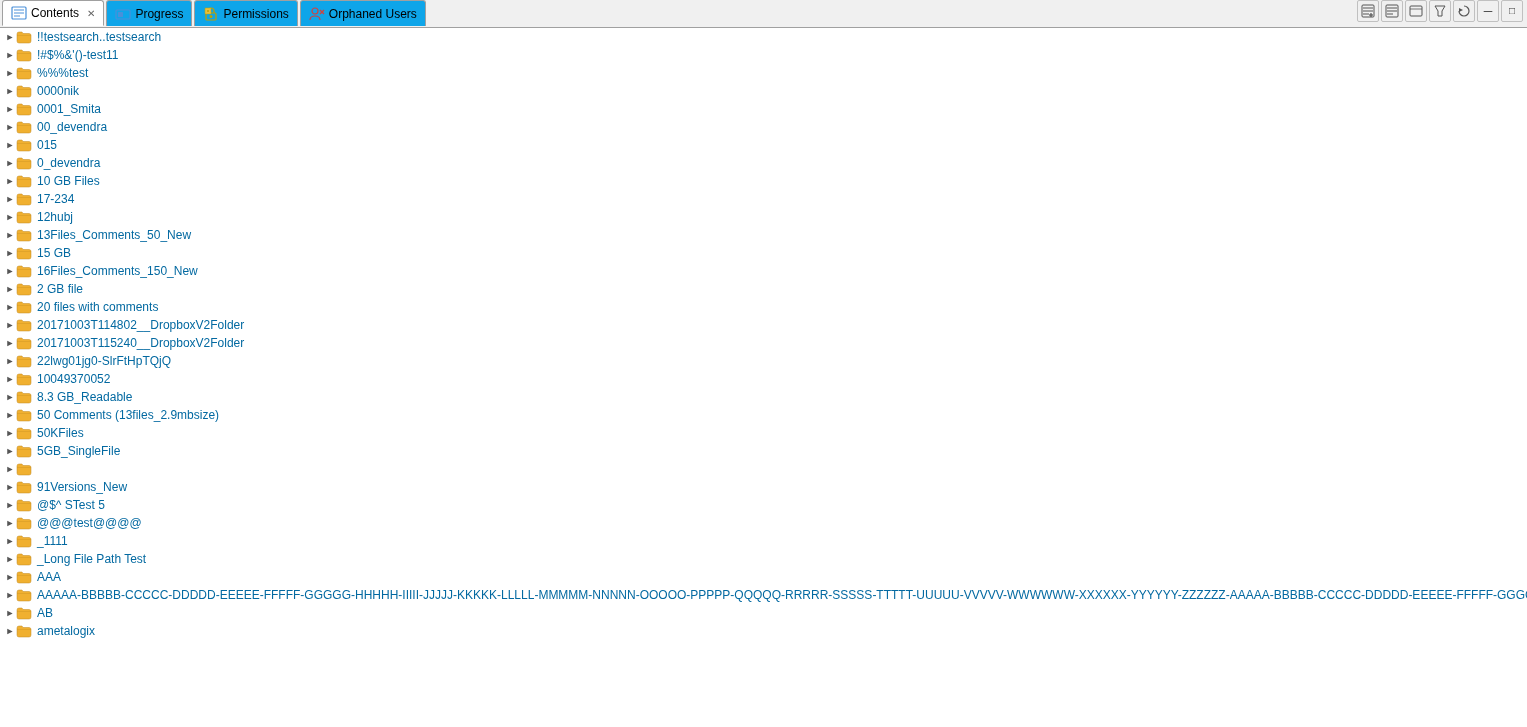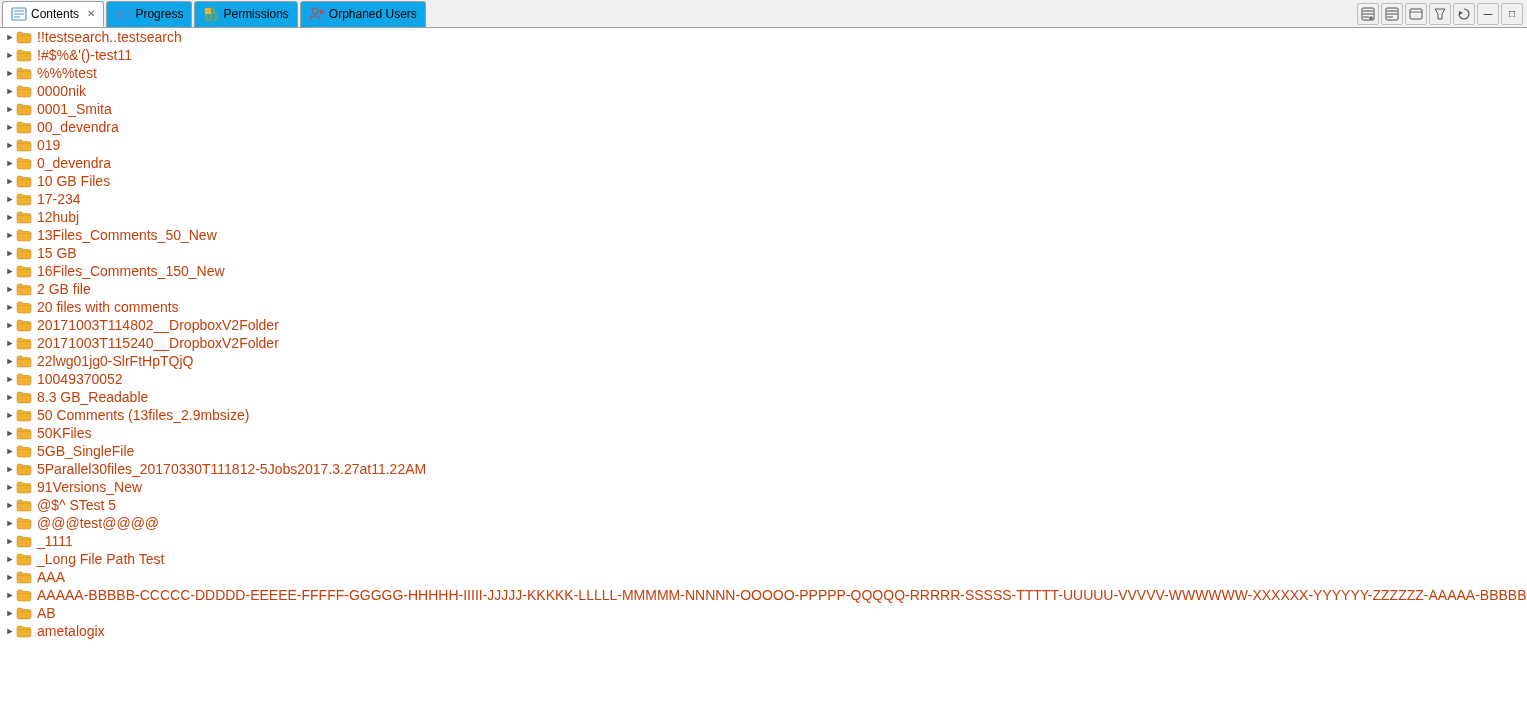--- a/index.html
+++ b/index.html
@@ -8,21 +8,21 @@
       font-size: 12px;
       background: #f0f0f0;
       overflow: hidden;
       width: 1527px;
       height: 727px;
     }
 
     
     .tab-bar {
       display: flex;
-      align-items: center;
+      align-items: flex-start;
       background: #f0f0f0;
       border-bottom: 1px solid #a0a0a0;
       height: 28px;
       padding-left: 2px;
     }
     .tab {
       display: flex;
       align-items: center;
       height: 26px;
       padding: 0 8px;
@@ -122,22 +122,22 @@
       margin-right: 3px;
       flex-shrink: 0;
       display: flex;
       align-items: center;
     }
     .folder-svg {
       width: 16px;
       height: 14px;
     }
     .item-name {
-      font-size: 14px;
-      color: #c2410c;
+      font-size: 12px;
+      color: #0369a1;
     }
 
     
     .tree-container::-webkit-scrollbar {
       width: 14px;
       height: 14px;
     }
     .tree-container::-webkit-scrollbar-track {
       background: #f0f0f0;
     }
@@ -300,21 +300,21 @@
         <span class="item-name">00_devendra</span>
       </div>
       <div class="tree-item">
         <span class="expand-arrow">►</span>
         <span class="folder-icon">
           <svg class="folder-svg" viewBox="0 0 16 14">
       <path d="M1 4 Q1 2 3 2 L6 2 L7 3.5 L13 3.5 Q15 3.5 15 5.5 L15 11 Q15 13 13 13 L3 13 Q1 13 1 11 Z" fill="#f0b030" stroke="#c08820" stroke-width="0.5"></path>
       <path d="M1 5.5 L15 5.5" stroke="#c08820" stroke-width="0.3"></path>
     </svg>
         </span>
-        <span class="item-name">019</span>
+        <span class="item-name">015</span>
       </div>
       <div class="tree-item">
         <span class="expand-arrow">►</span>
         <span class="folder-icon">
           <svg class="folder-svg" viewBox="0 0 16 14">
       <path d="M1 4 Q1 2 3 2 L6 2 L7 3.5 L13 3.5 Q15 3.5 15 5.5 L15 11 Q15 13 13 13 L3 13 Q1 13 1 11 Z" fill="#f0b030" stroke="#c08820" stroke-width="0.5"></path>
       <path d="M1 5.5 L15 5.5" stroke="#c08820" stroke-width="0.3"></path>
     </svg>
         </span>
         <span class="item-name">0_devendra</span>
@@ -480,21 +480,20 @@
         <span class="item-name">5GB_SingleFile</span>
       </div>
       <div class="tree-item">
         <span class="expand-arrow">►</span>
         <span class="folder-icon">
           <svg class="folder-svg" viewBox="0 0 16 14">
       <path d="M1 4 Q1 2 3 2 L6 2 L7 3.5 L13 3.5 Q15 3.5 15 5.5 L15 11 Q15 13 13 13 L3 13 Q1 13 1 11 Z" fill="#f0b030" stroke="#c08820" stroke-width="0.5"></path>
       <path d="M1 5.5 L15 5.5" stroke="#c08820" stroke-width="0.3"></path>
     </svg>
         </span>
-        <span class="item-name">5Parallel30files_20170330T111812-5Jobs2017.3.27at11.22AM</span>
       </div>
       <div class="tree-item">
         <span class="expand-arrow">►</span>
         <span class="folder-icon">
           <svg class="folder-svg" viewBox="0 0 16 14">
       <path d="M1 4 Q1 2 3 2 L6 2 L7 3.5 L13 3.5 Q15 3.5 15 5.5 L15 11 Q15 13 13 13 L3 13 Q1 13 1 11 Z" fill="#f0b030" stroke="#c08820" stroke-width="0.5"></path>
       <path d="M1 5.5 L15 5.5" stroke="#c08820" stroke-width="0.3"></path>
     </svg>
         </span>
         <span class="item-name">91Versions_New</span>

